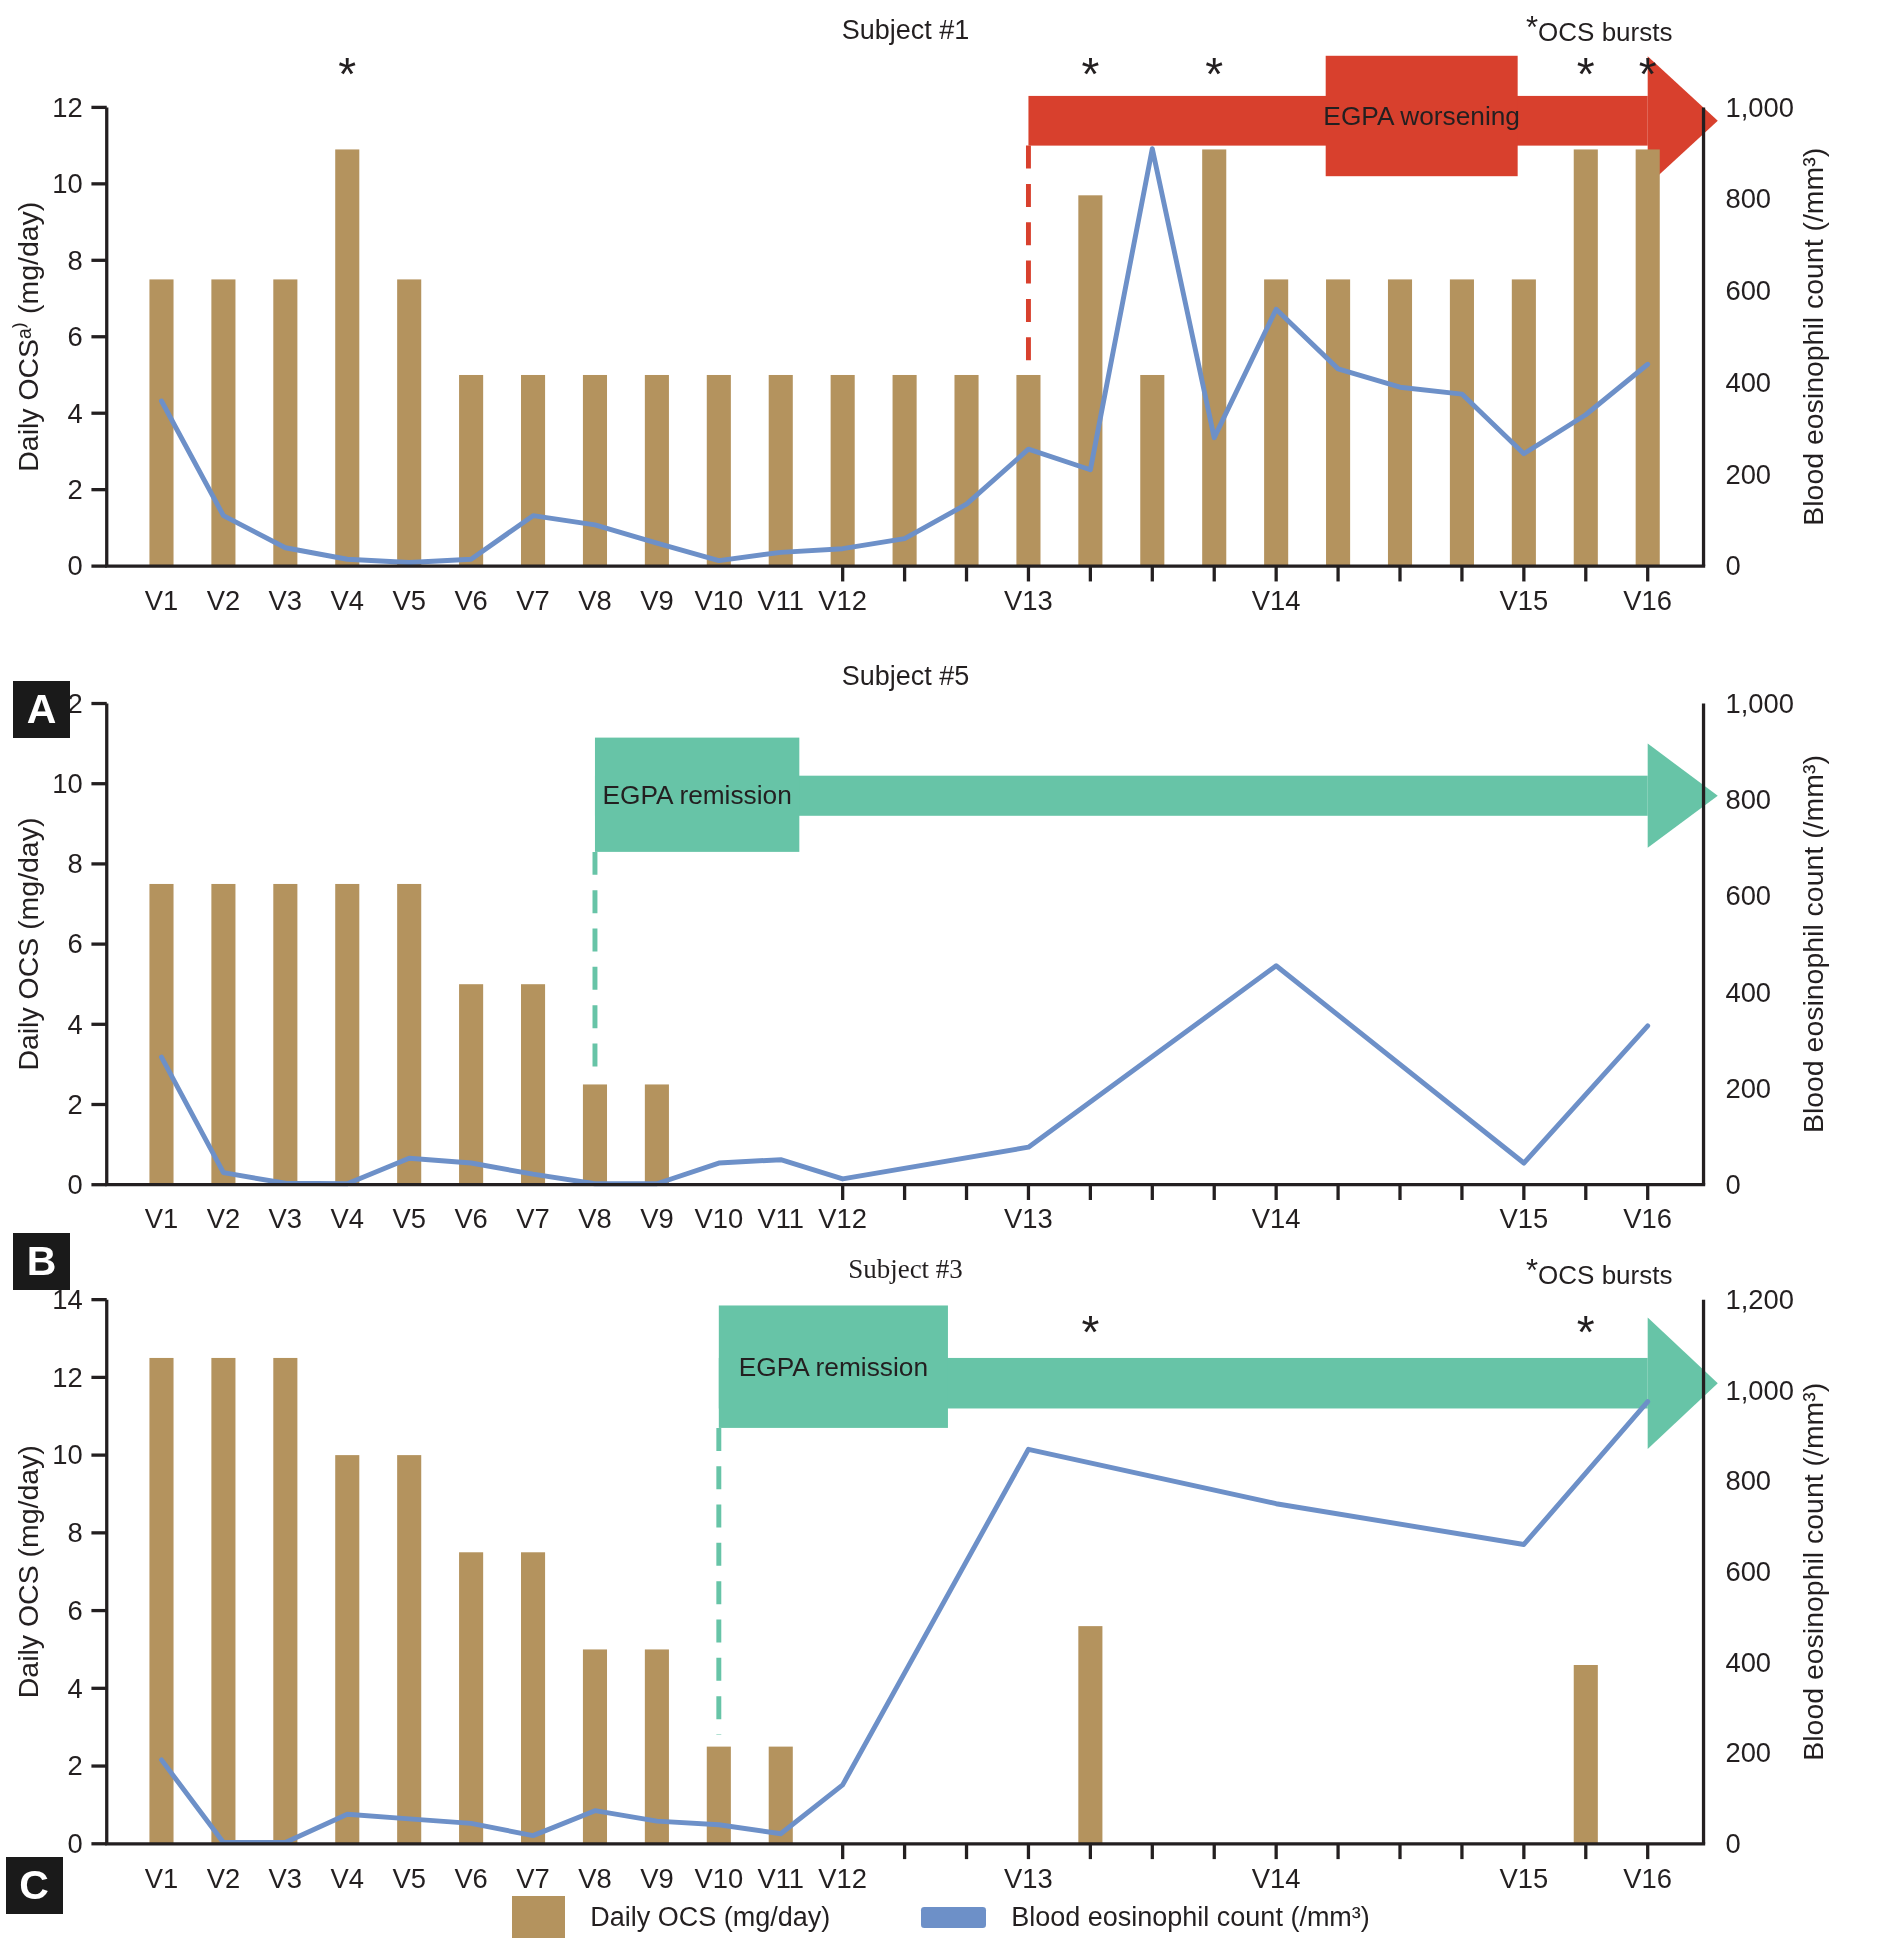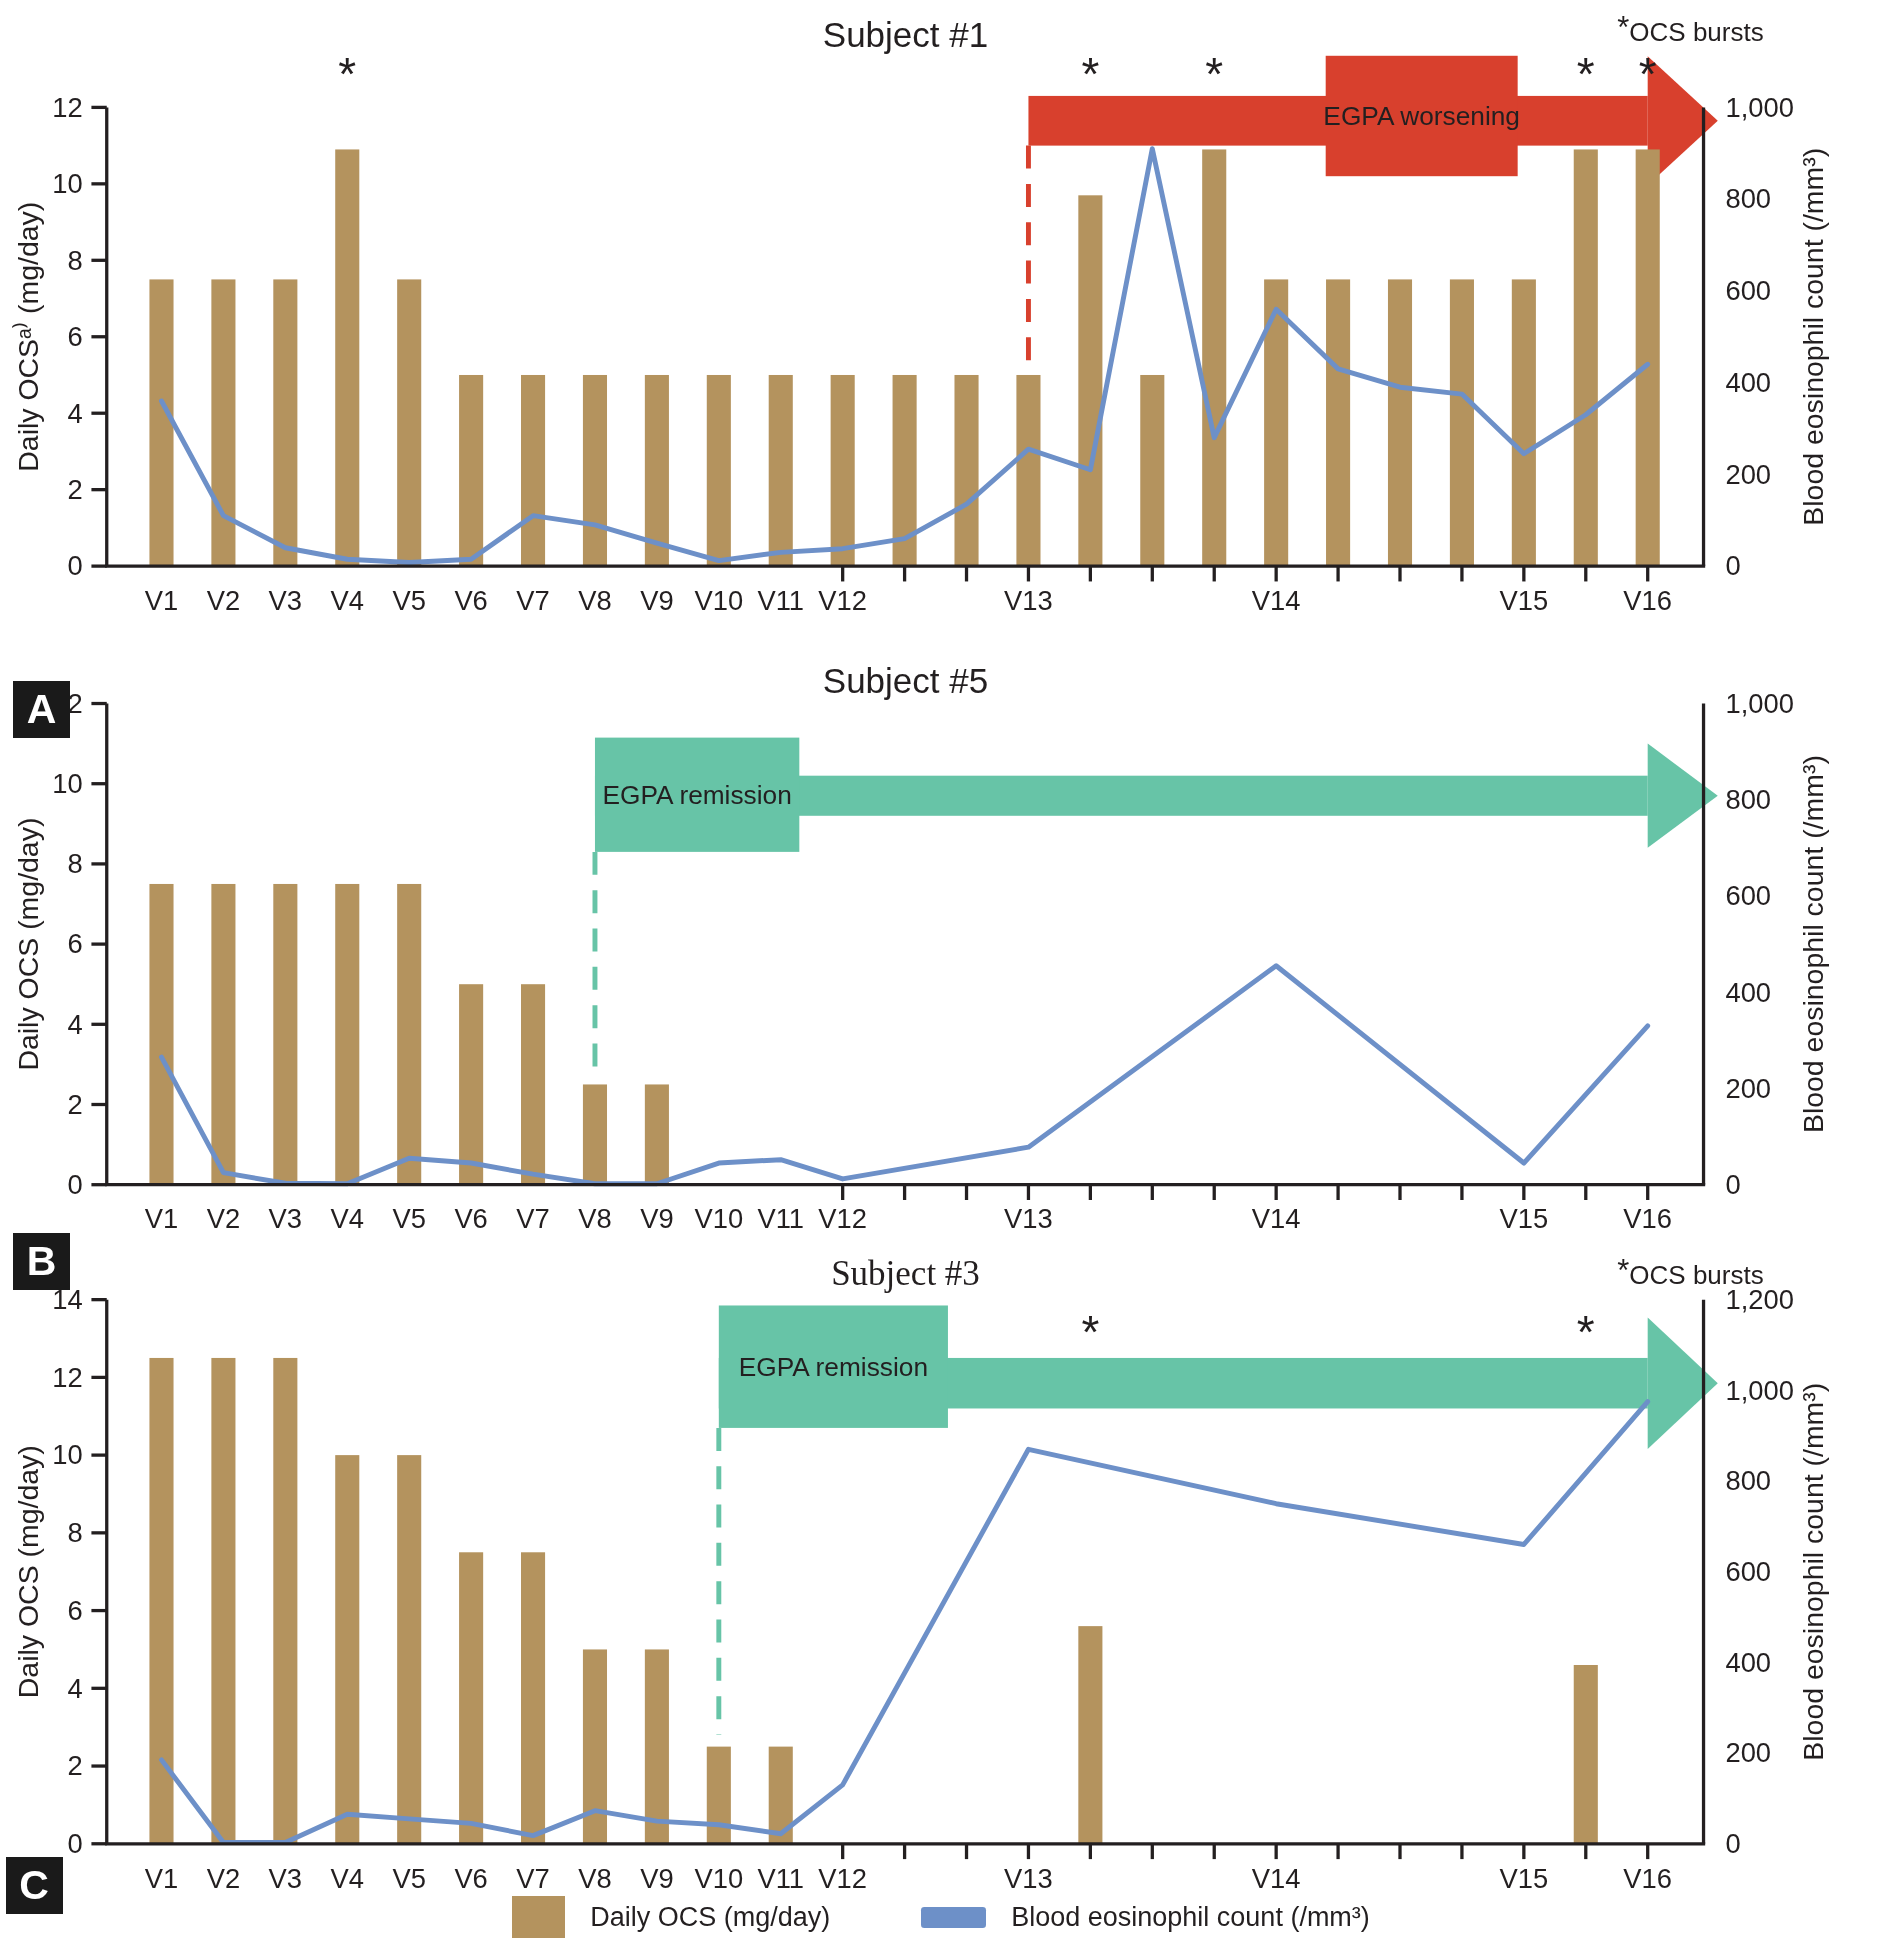--- a/index.html
+++ b/index.html
@@ -1,19 +1,19 @@
 <!DOCTYPE html>
 <html style="font-size:8.8px"><head>
 <meta charset="utf-8">
 <style>
   html,body{margin:0;padding:0;background:#ffffff;}
   body{width:1882px;height:1955px;position:relative;font-family:"Liberation Sans",sans-serif;color:#231f20;overflow:hidden;}
   .abs{position:absolute;}
-  .panel-title{width:1597px;left:107px;text-align:center;font-size:35px;}
-  .note{right:27px;width:329px;text-align:center;font-size:26px;}
+  .panel-title{width:1597px;left:107px;text-align:center;font-size:27px;}
+  .note{right:27px;width:329px;text-align:left;font-size:26px;}
   .note .note-star{font-size:31px;vertical-align:3.3px;}
   .letter{width:57px;height:57px;background:#1a1a1a;color:#ffffff;font-size:41px;font-weight:bold;display:flex;align-items:center;justify-content:center;}
   .legend{left:0;top:1896px;width:1882px;display:flex;justify-content:center;align-items:center;gap:25px;font-size:27px;}
   .legend .sw-bar{width:53px;height:42px;}
   .legend .sw-line{width:65px;height:21px;border-radius:3.3px;margin-left:66px;}
   svg{position:absolute;left:0;top:0;}
   svg text{font-family:"Liberation Sans",sans-serif;}
 </style>
 </head>
 <body>

